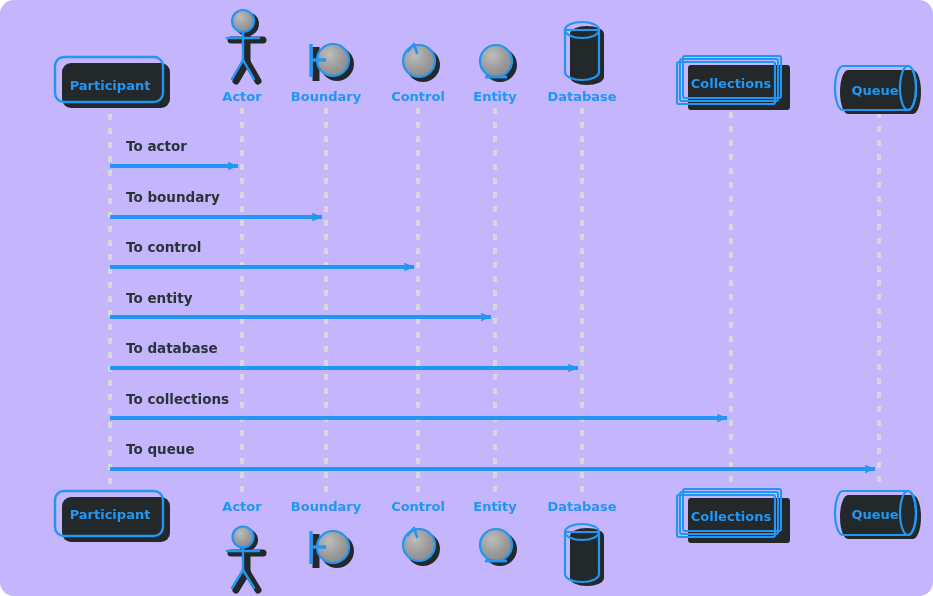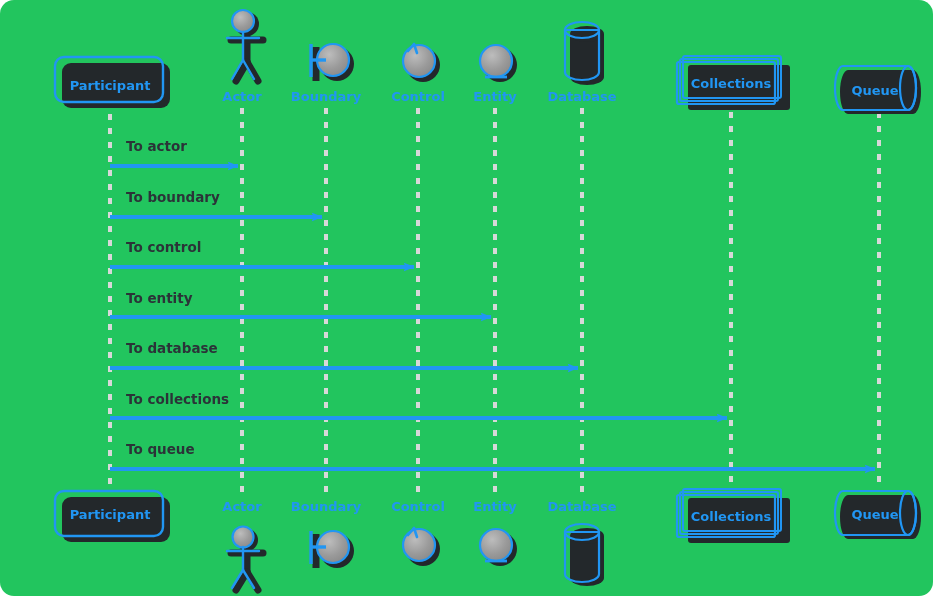--- a/index.html
+++ b/index.html
@@ -8,21 +8,21 @@
     padding: 0;
     background: #ffffff;
   }
   body {
     font-family: "Liberation Sans", sans-serif;
   }
   #canvas {
     position: relative;
     width: 933px;
     height: 596px;
-    background: #22c55e;
+    background: #c4b5fd;
     border-radius: 14px;
     overflow: hidden;
   }
   #svg-root {
     position: absolute;
     left: 0;
     top: 0;
     width: 933px;
     height: 596px;
     display: block;

